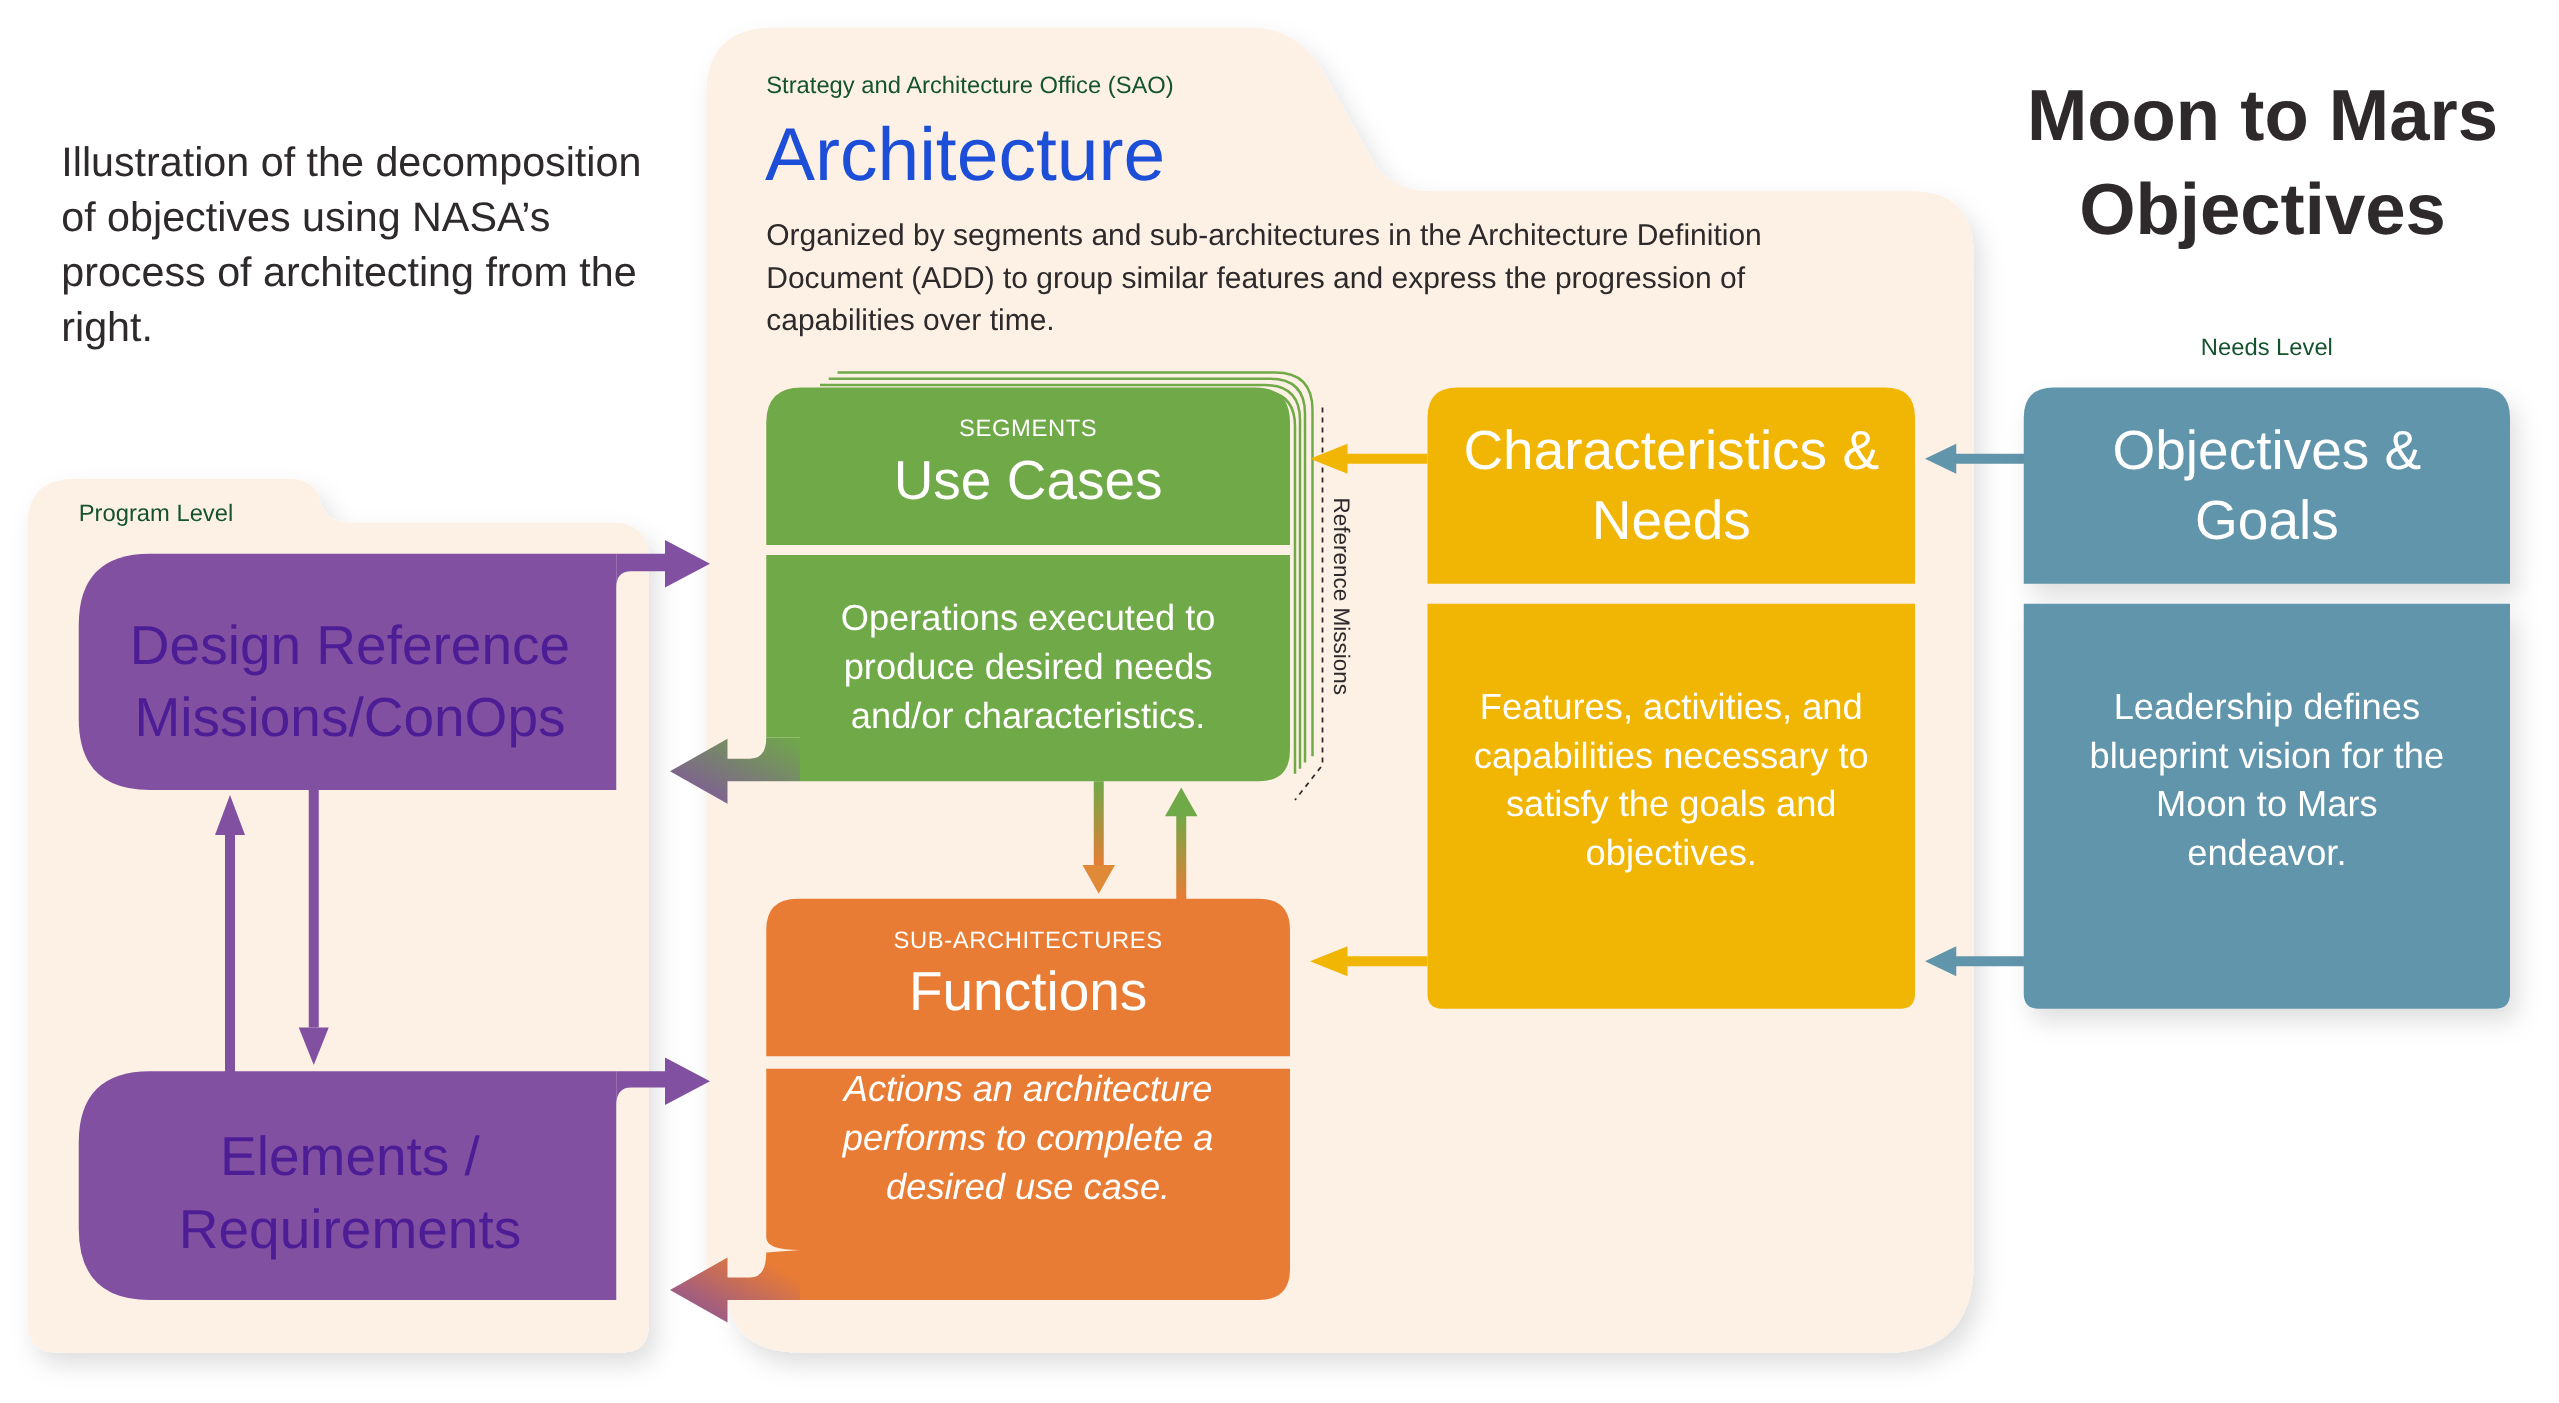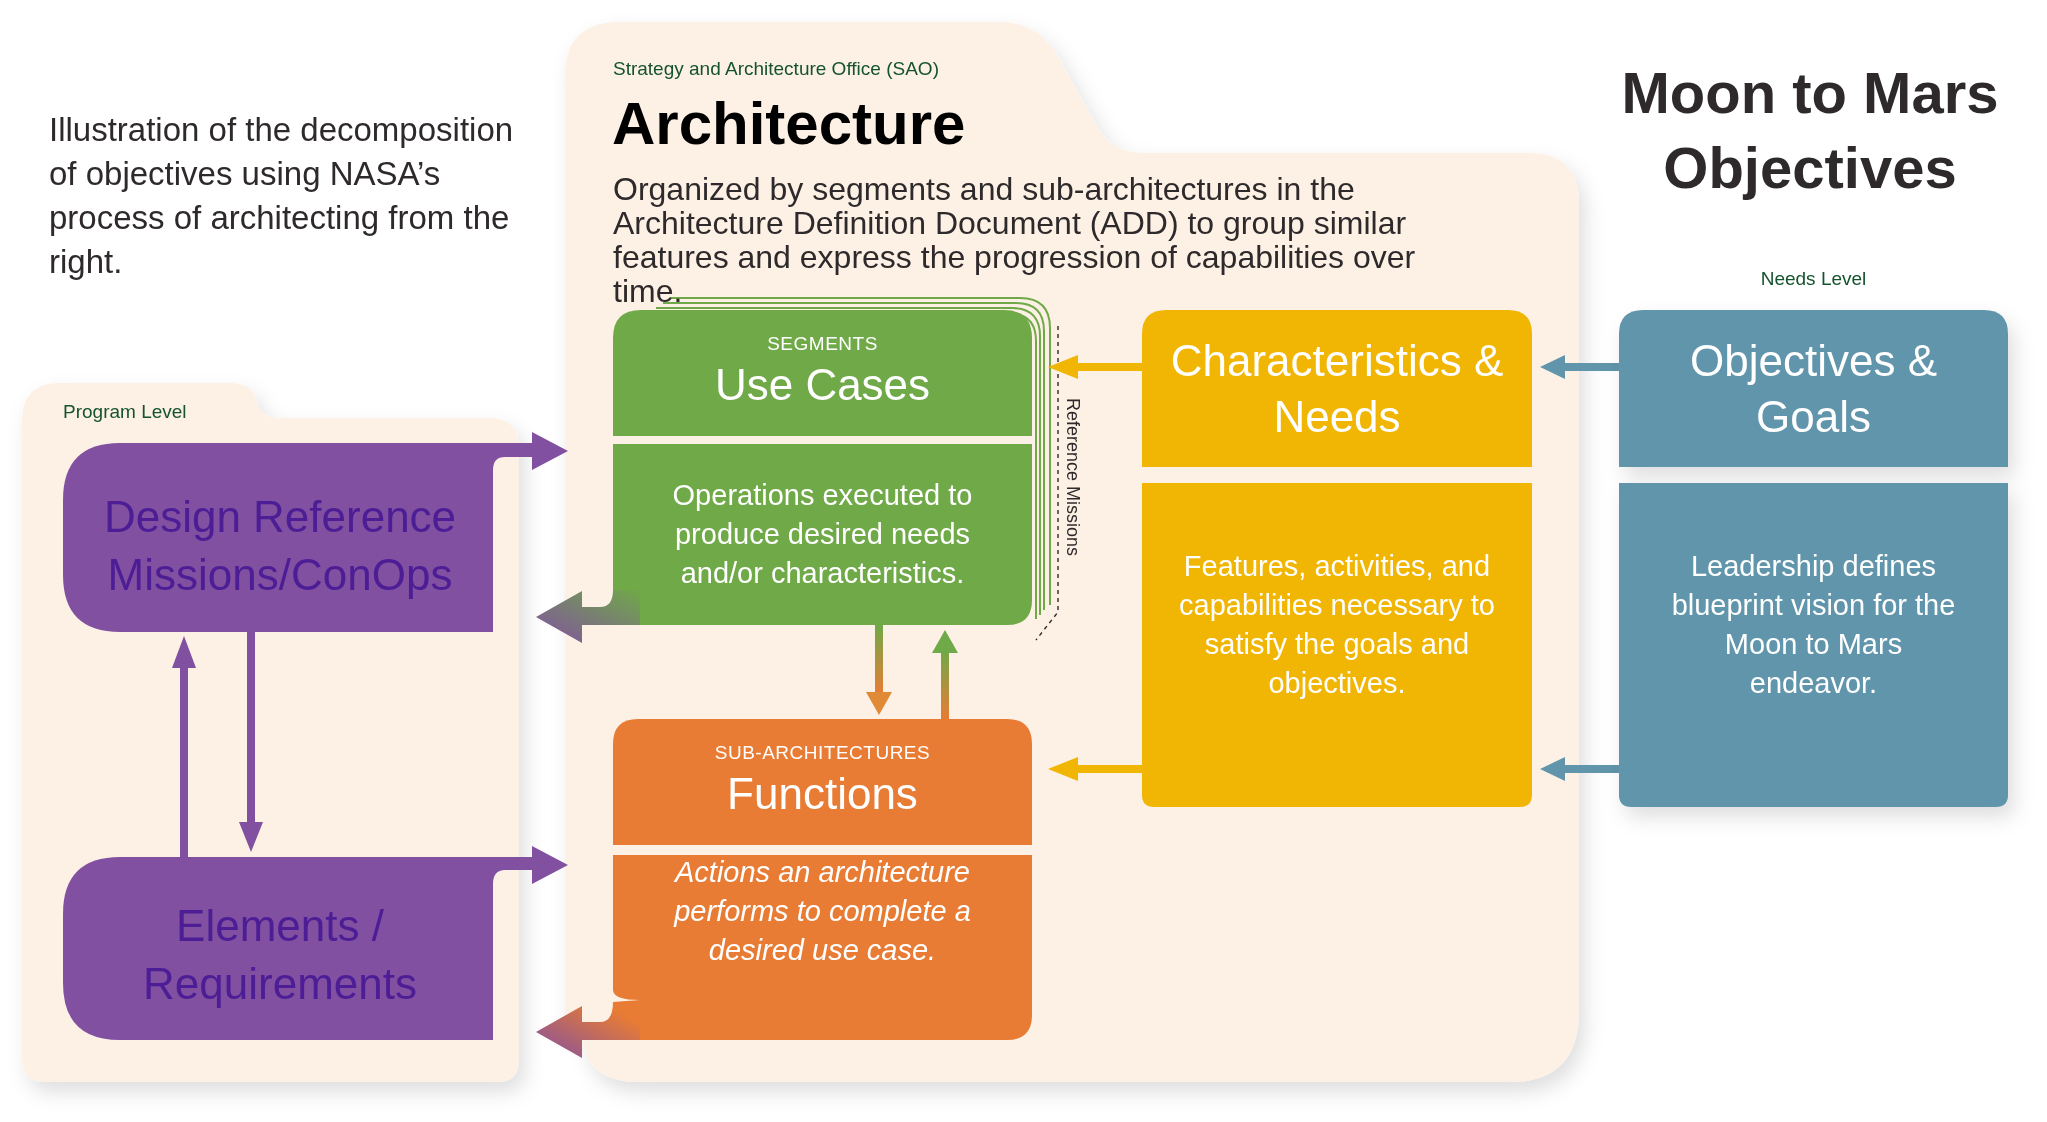--- a/index.html
+++ b/index.html
@@ -102,22 +102,22 @@
   </g>
 </svg>
 
 <div class="abs intro">Illustration of the decomposition of objectives using NASA’s process of architecting from the right.</div>
 <div class="abs title">Moon to Mars Objectives</div>
 
 <div class="abs muted" style="left:63px;top:401px;">Program Level</div>
 <div class="abs muted" style="left:1619px;top:268px;width:389px;text-align:center;">Needs Level</div>
 
 <div class="abs muted" style="left:613px;top:58px;">Strategy and Architecture Office (SAO)</div>
-<div class="abs" style="left:612px;top:88px;font-size:60px;font-weight:bold;color:#000000;line-height:72px;">Architecture</div>
-<div class="abs" style="left:613px;top:172px;width:860px;font-size:32px;line-height:34px;color:#2e2a2b;">Organized by segments and sub-architectures in the Architecture Definition Document (ADD) to group similar features and express the progression of capabilities over time.</div>
+<div class="abs" style="left:612px;top:88px;font-size:60px;font-weight:normal;color:#1d4ed8;line-height:72px;">Architecture</div>
+<div class="abs" style="left:613px;top:172px;width:860px;font-size:24px;line-height:34px;color:#2e2a2b;">Organized by segments and sub-architectures in the Architecture Definition Document (ADD) to group similar features and express the progression of capabilities over time.</div>
 
 <div class="abs ptext" style="left:80px;top:488px;width:400px;">Design Reference Missions/ConOps</div>
 <div class="abs ptext" style="left:80px;top:897px;width:400px;padding:0 60px;box-sizing:border-box;">Elements / Requirements</div>
 
 <div class="card" style="left:613px;top:310px;width:419px;height:315px;">
   <div class="head" style="height:126px;">
     <div class="eyebrow">SEGMENTS</div>
     <div class="big">Use Cases</div>
   </div>
   <div class="body" style="top:134px;">Operations executed to produce desired needs and/or characteristics.</div>

